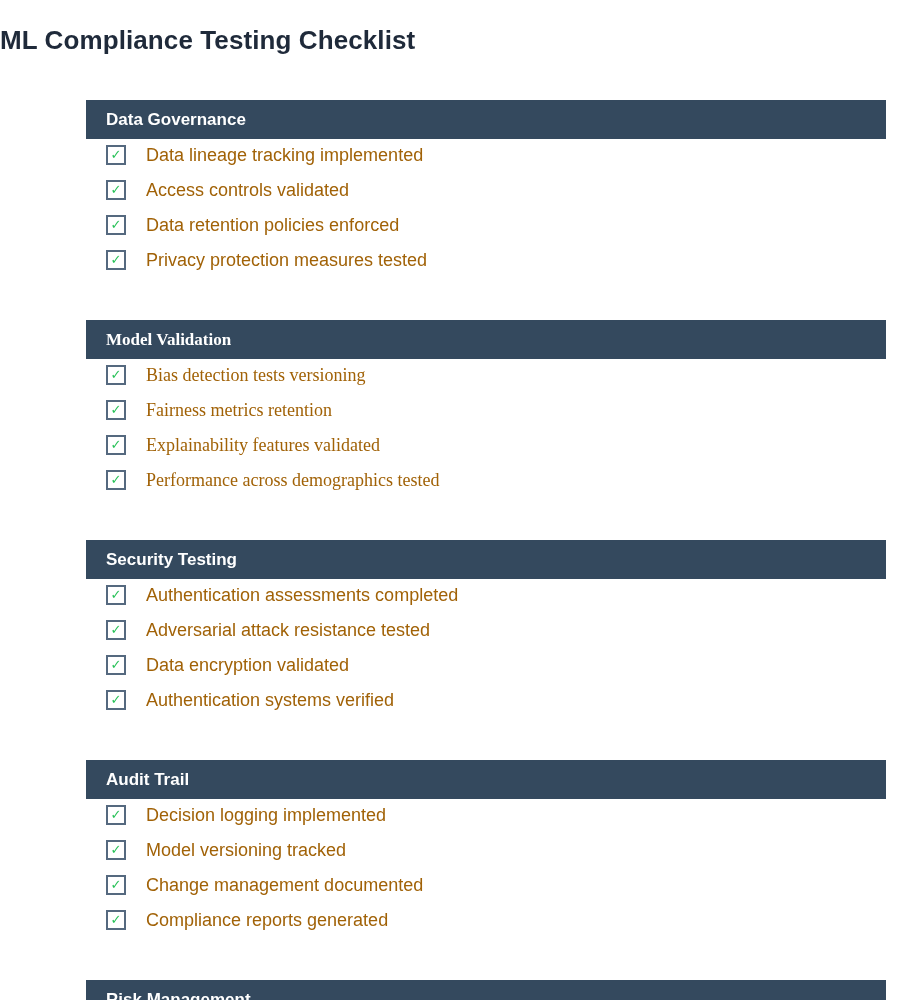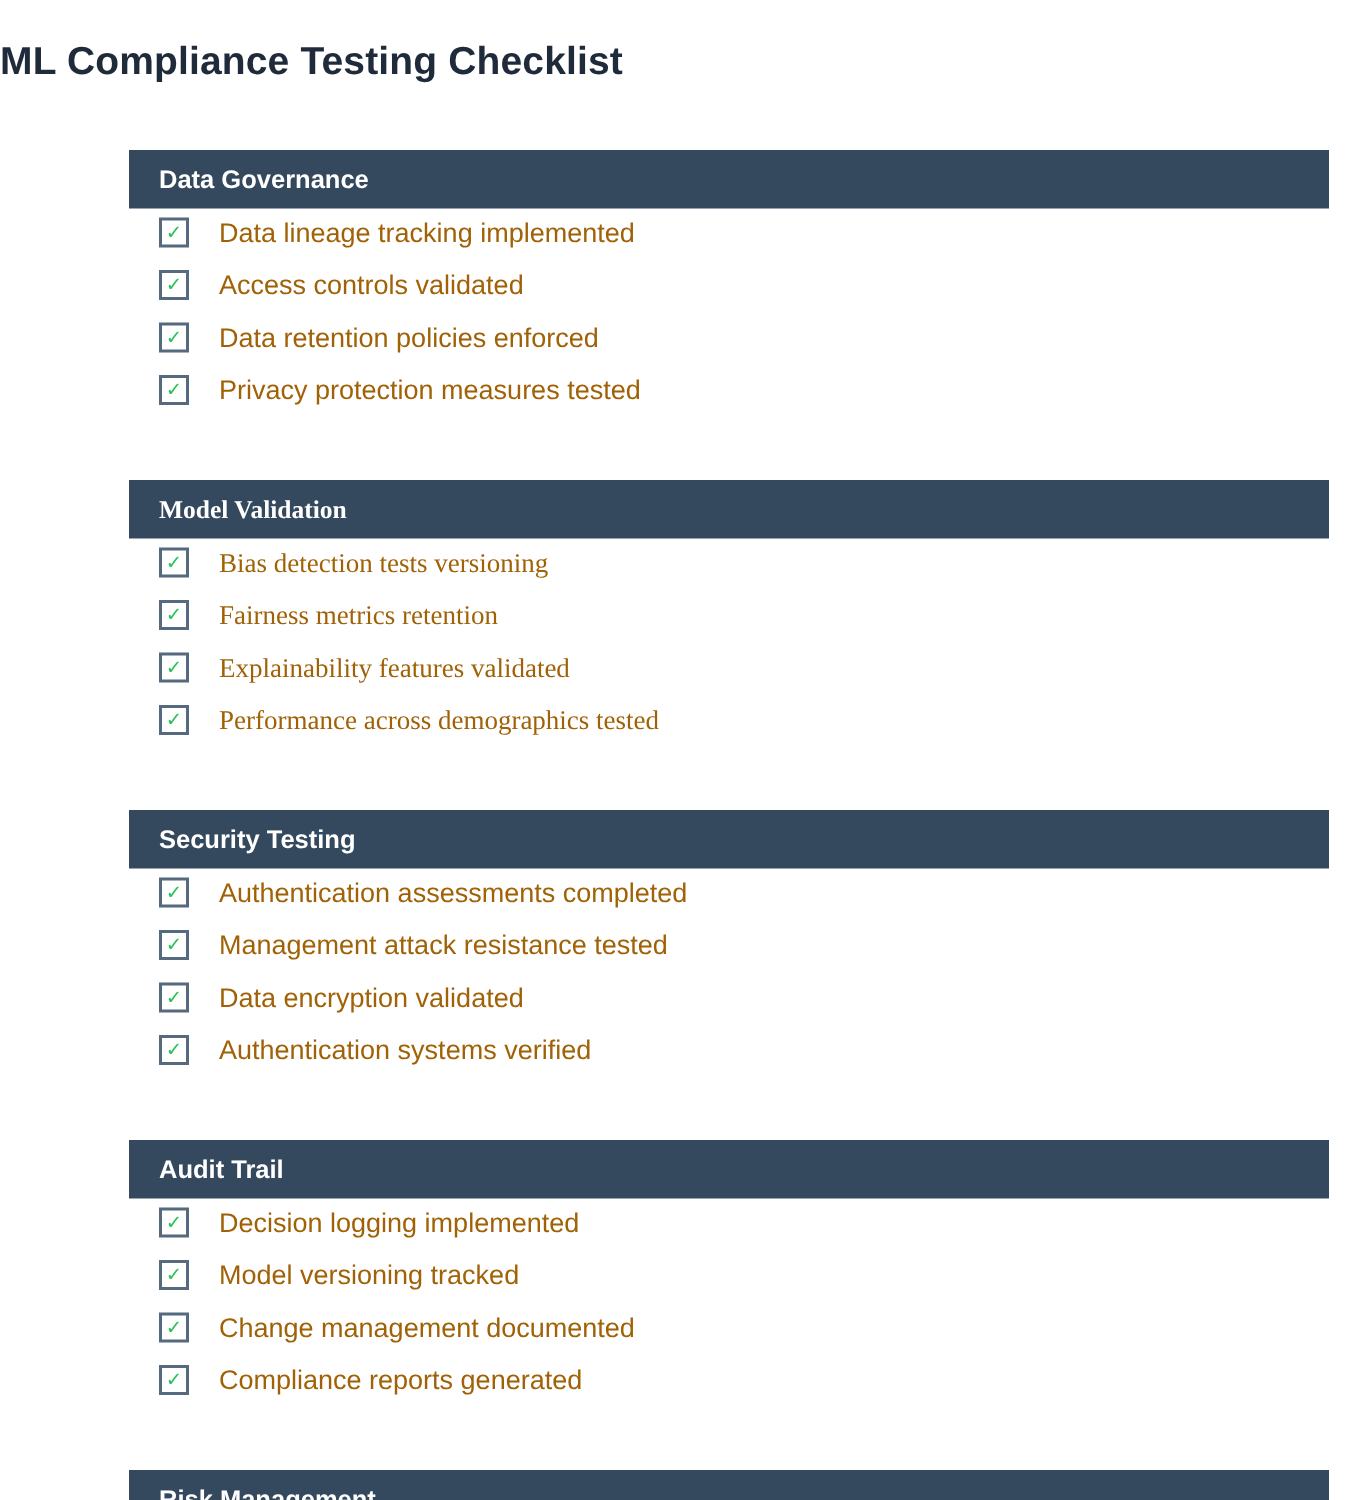--- a/index.html
+++ b/index.html
@@ -192,21 +192,21 @@
           <div class="check-row" style="top: 5px;">
             <div class="checkbox">
               <span class="tick">✓</span>
             </div>
             <div class="check-label">Authentication assessments completed</div>
           </div>
           <div class="check-row" style="top: 40px;">
             <div class="checkbox">
               <span class="tick">✓</span>
             </div>
-            <div class="check-label">Management attack resistance tested</div>
+            <div class="check-label">Adversarial attack resistance tested</div>
           </div>
           <div class="check-row" style="top: 75px;">
             <div class="checkbox">
               <span class="tick">✓</span>
             </div>
             <div class="check-label">Data encryption validated</div>
           </div>
           <div class="check-row" style="top: 110px;">
             <div class="checkbox">
               <span class="tick">✓</span>

